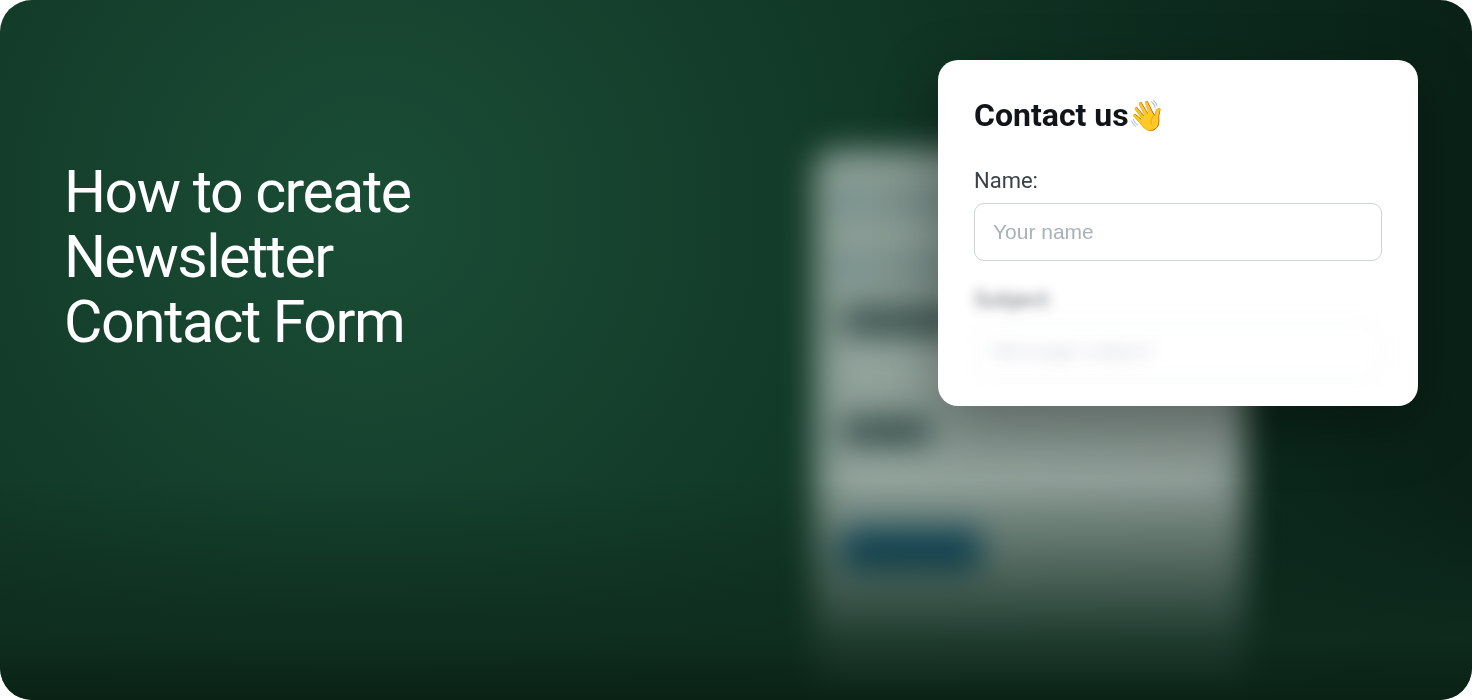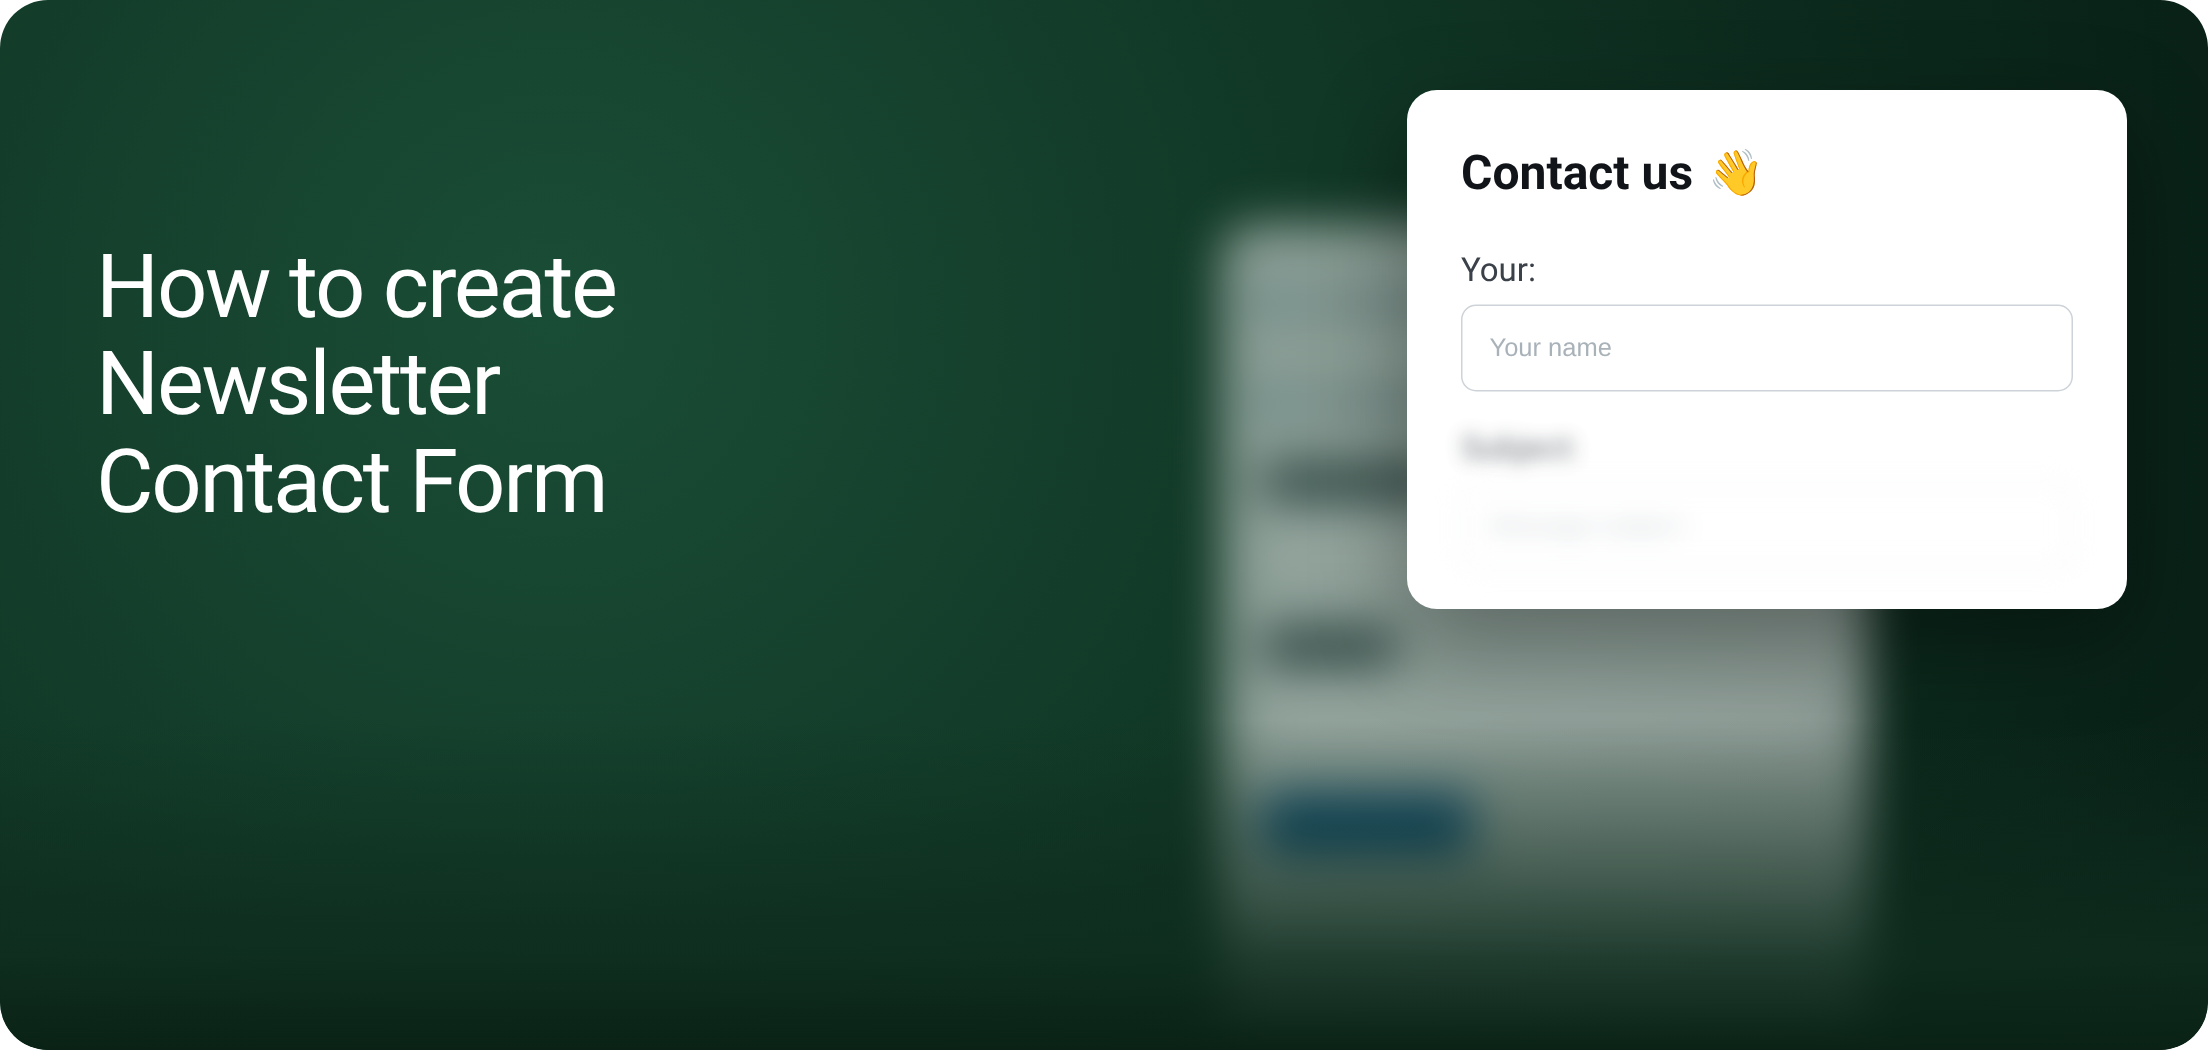--- a/index.html
+++ b/index.html
@@ -51,38 +51,37 @@
     padding: 36px 36px 0 36px;
     box-shadow: 0 20px 60px rgba(0,0,0,0.35);
   }
   .card-title {
     font-size: 32px;
     font-weight: 700;
     color: #111418;
     margin-bottom: 34px;
     display: flex;
     align-items: center;
-    gap: 10px;
   }
   .wave { font-size: 30px; }
   .field { margin-bottom: 26px; }
   .field-label {
     font-size: 22px;
     color: #3a4149;
     margin-bottom: 10px;
     display: block;
   }
   .req { color: #e05146; margin-left: 2px; }
   .field-input {
     width: 100%;
     height: 58px;
     border: 1.5px solid #cdd3d8;
     border-radius: 10px;
     padding: 0 18px;
-    font-size: 17px;
+    font-size: 21px;
     color: #3a4149;
     background: #ffffff;
     outline: none;
   }
   .field-input::placeholder { color: #a9b2b9; }
   .subject .field-label { filter: blur(6px); opacity: 0.75; }
   .subject .field-input { filter: blur(8px); opacity: 0.55; }
   .bottom-fade {
     position: absolute;
     left: 0; right: 0; bottom: 0;
@@ -120,21 +119,21 @@
     <div class="bg-btn"></div>
   </div>
 
   <div class="card">
     <div class="card-title">
       <span>Contact us</span>
       <span class="wave">👋</span>
     </div>
 
     <div class="field">
-      <label class="field-label">Your:</label>
+      <label class="field-label">Name:</label>
       <input class="field-input" type="text" placeholder="Your name" style="">
     </div>
 
 
     <div class="field subject">
       <label class="field-label">Subject:</label>
       <input class="field-input" type="text" placeholder="Message subject" style="">
     </div>
   </div>
 

